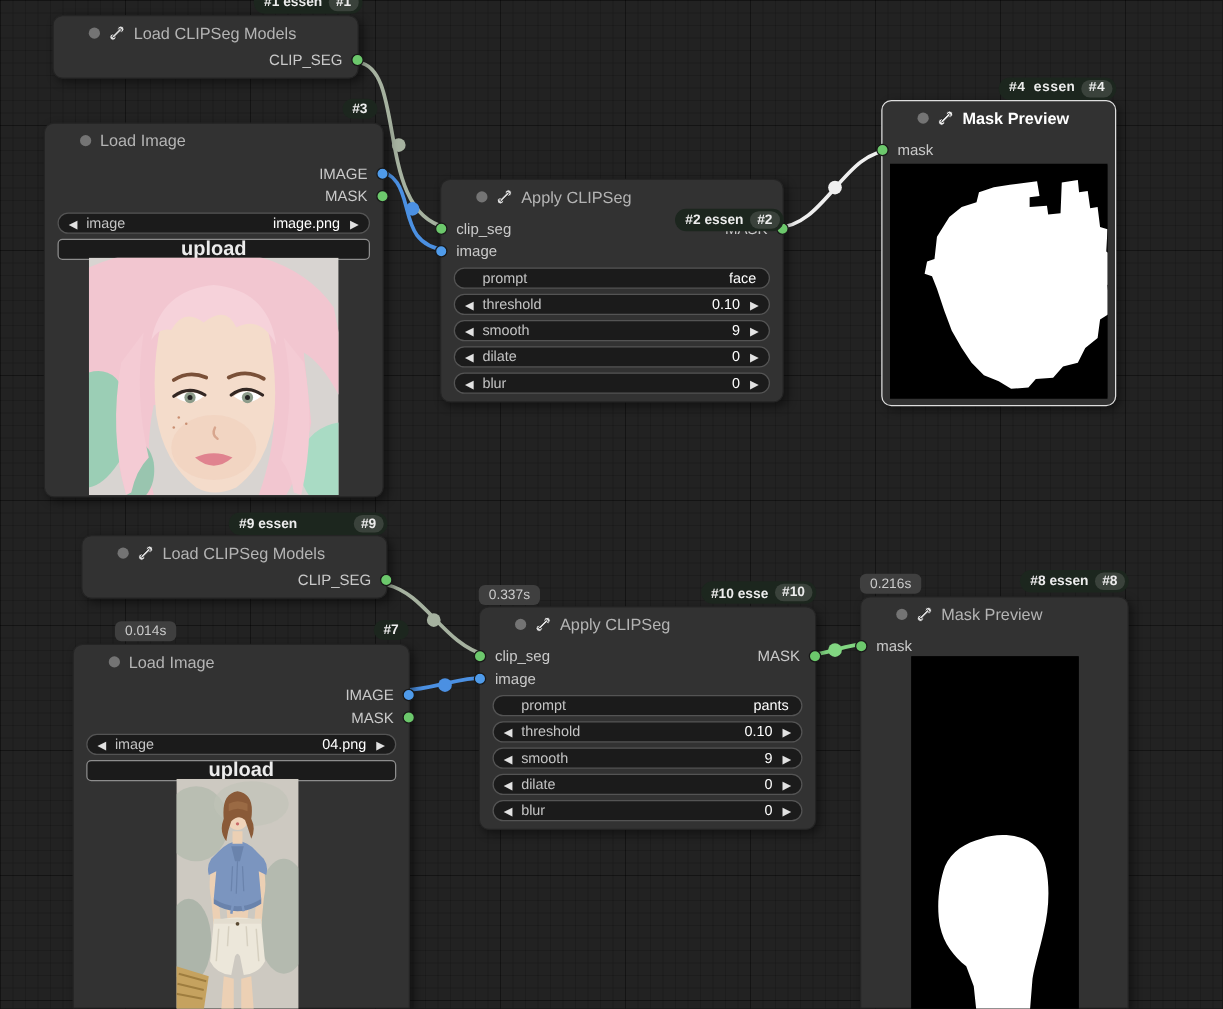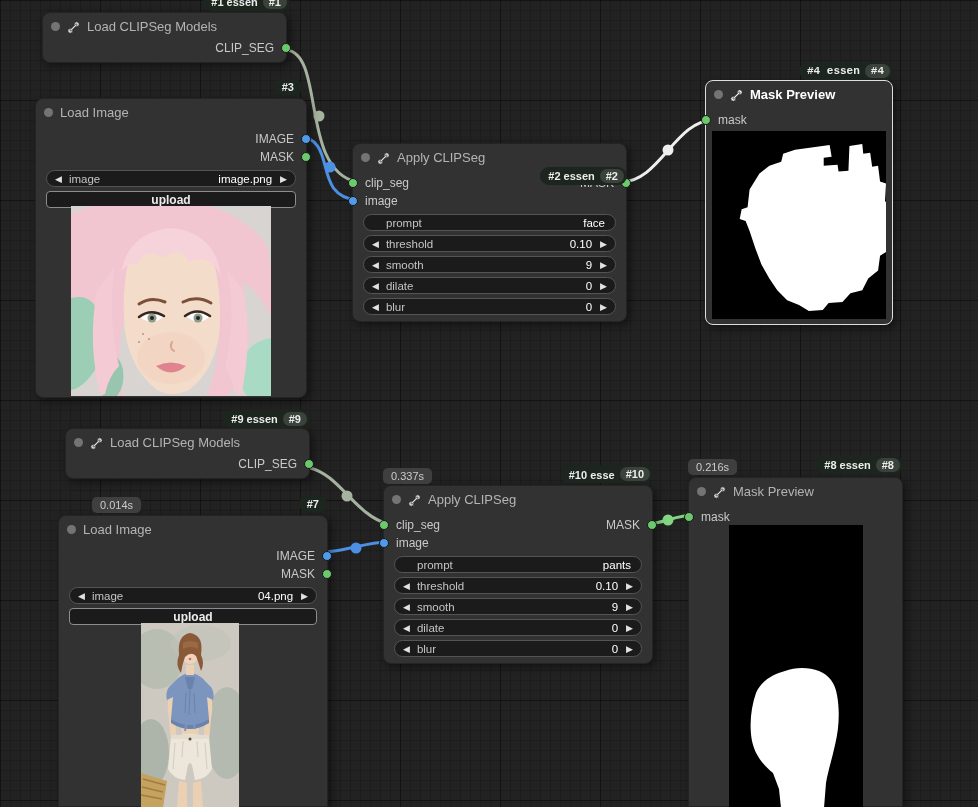--- a/index.html
+++ b/index.html
@@ -15,21 +15,21 @@
     font-family:"Liberation Sans", sans-serif;
   }
   #links{position:absolute;left:0;top:0;z-index:1;pointer-events:none;}
   .node{
     position:absolute;z-index:2;background:#323232;
     border:1px solid #242424;border-radius:8px;
     box-shadow:3px 3px 8px rgba(0,0,0,0.45);
     box-sizing:border-box;
   }
   .node.selected{border:1.5px solid #dedede;}
-  .title{height:26px;display:flex;align-items:center;gap:7px;padding:0 8px;}
+  .title{height:26px;display:flex;align-items:center;gap:7px;padding:0 28px;}
   .cdot{width:9px;height:9px;border-radius:50%;background:#747474;flex:none;}
   .wrench{width:13px;height:13px;flex:none;display:inline-block;}
   .ttl{font-size:13px;color:#b4b4b4;white-space:nowrap;}
   .node.selected .ttl{color:#ffffff;font-weight:bold;}
   .srow{position:relative;height:18px;display:flex;align-items:center;font-size:12px;color:#c9c9c9;}
   .srow .lft{display:flex;align-items:center;gap:8px;padding-left:12px;}
   .srow .rgt{display:flex;align-items:center;gap:8px;margin-left:auto;padding-right:12px;}
   .sdot{width:10px;height:10px;border-radius:50%;border:1px solid #181818;box-sizing:border-box;flex:none;}
   .sdot.green{background:#6cc86c;}
   .sdot.blue{background:#4f9bea;}
@@ -43,21 +43,21 @@
   }
   .widget .arr{color:#e2e2e2;font-size:9px;flex:none;}
   .widget .wlabel{margin-left:7px;}
   .widget.prompt .wlabel{margin-left:14px;}
   .widget .wvalue{margin-left:auto;color:#ffffff;font-weight:normal;margin-right:8px;}
   .widget .wvalue.last{margin-right:2px;}
   .upload-btn{
     height:17px;margin:4px 10px 0 10px;background:#1b1b1b;
     border:1px solid #8d8d8d;border-radius:4px;
     display:flex;align-items:center;justify-content:center;
-    font-size:12px;color:#ececec;font-weight:bold;box-sizing:border-box;
+    font-size:16px;color:#ececec;font-weight:bold;box-sizing:border-box;
   }
   .img-frame{position:absolute;overflow:hidden;}
   .img-frame svg{display:block;}
   .mask-img{position:absolute;background:#000;}
   .mask-img svg{display:block;}
   .badge-green{
     position:absolute;z-index:3;display:flex;align-items:center;
     background:#1c261e;border-radius:9px;padding:2px 3px;
     font-size:11px;font-weight:bold;color:#ececec;white-space:nowrap;
   }
@@ -434,21 +434,21 @@
     <span>#3</span>
   </div>
   <div class="badge-green" style="right:351px;top:123px;margin-top:44px;">
     <span class="bg1">#2 essen</span>
     <span class="bg2">#2</span>
   </div>
   <div class="badge-green" style="right:85px;top:62px;font-family:Liberation Mono, monospace;">
     <span class="bg1">#4 essen</span>
     <span class="bg2">#4</span>
   </div>
-  <div class="badge-green" style="right:668px;top:410px;">
+  <div class="badge-green" style="right:668px;top:410px;gap:40px;">
     <span class="bg1">#9 essen</span>
     <span class="bg2">#9</span>
   </div>
   <div class="badge-green solo" style="right:651px;top:496px;">
     <span>#7</span>
   </div>
   <div class="badge-green" style="right:325px;top:465px;align-items:flex-end;">
     <span class="bg1">#10 esse</span>
     <span class="bg2">#10</span>
   </div>

